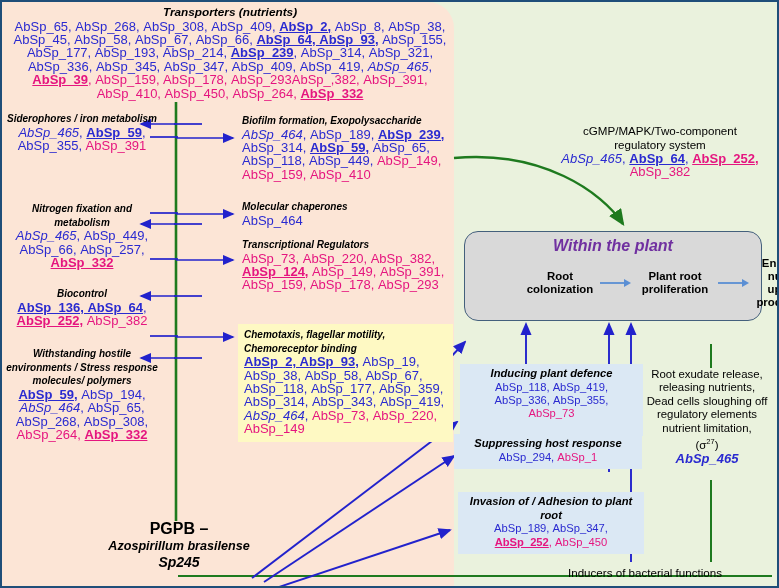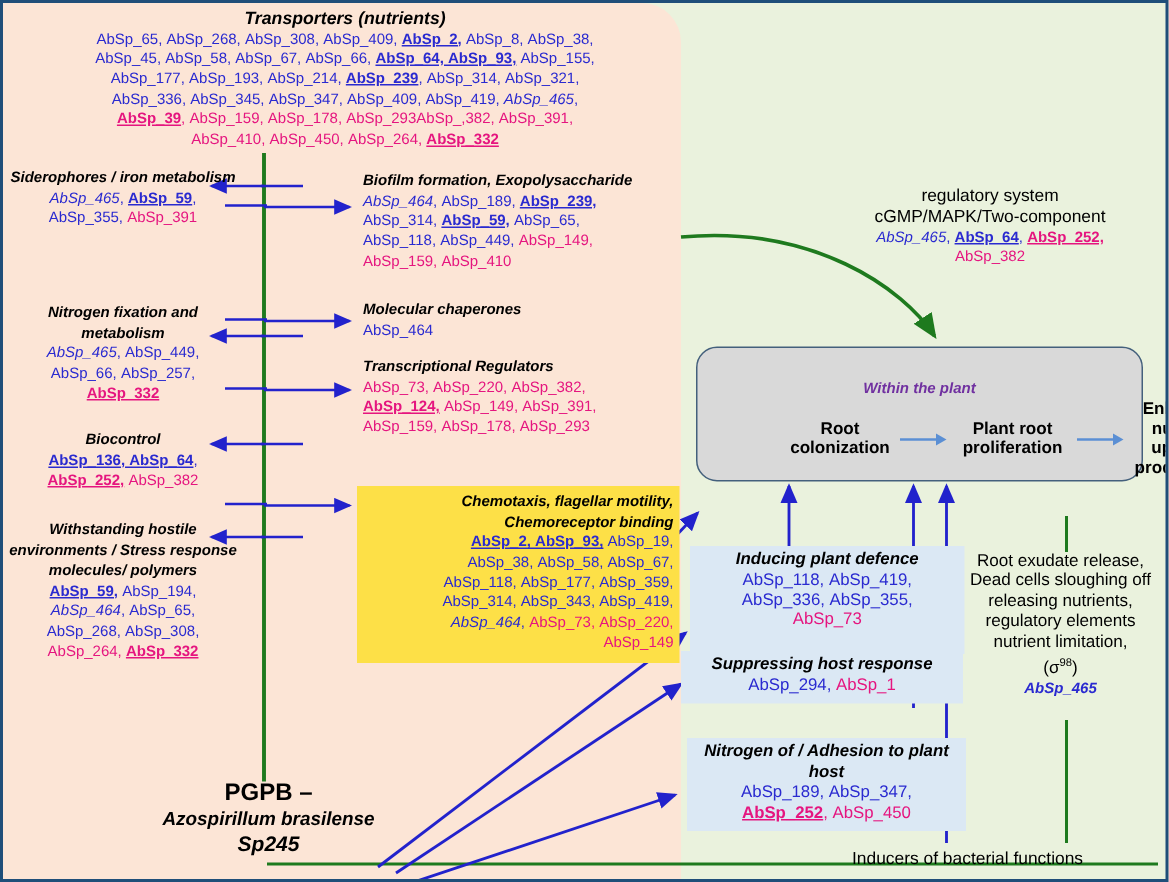--- a/index.html
+++ b/index.html
@@ -24,47 +24,47 @@
   }
   
   svg.lines{position:absolute;left:0;top:0;width:775px;height:584px;pointer-events:none;}
   
   .blk{position:absolute;}
   .hd{
     font-weight:bold;font-style:italic;color:#000;
     font-size:10px;line-height:13.6px;
   }
   .hd-reg{font-weight:bold;font-style:normal;color:#000;}
-  .gl{font-size:10px;line-height:13.4px;color:#2a2ad0;}
+  .gl{font-size:13px;line-height:13.4px;color:#2a2ad0;}
   .c-blue{color:#2a2ad0;}
   .c-pink{color:#e5157f;}
   .u{text-decoration:underline;font-weight:bold;}
   .it{font-style:italic;}
 
   
   #transporters{left:8px;top:4px;width:440px;text-align:center;}
   #transporters .hd{font-size:11.8px;}
 
   
   .leftblk{width:152px;text-align:center;}
 
   
   .midblk{width:205px;text-align:left;}
 
   
-  .hl{background:#fde047;text-align:right;}
+  .hl{background:#fef9c3;}
 
   
   #plantbox{
     position:absolute;left:462px;top:229px;width:296px;height:88px;
     background:#d9d9d9;border:1.6px solid #44607c;border-radius:14px;
   }
   #plantbox .ttl{
     text-align:center;font-style:italic;font-weight:bold;color:#7030a0;
-    font-size:10px;margin-top:22px;
+    font-size:16px;margin-top:5px;
   }
   .pb-row{display:flex;align-items:center;justify-content:space-between;
      padding:0 10px;margin-top:2px;}
   .pb-cell{font-weight:bold;font-size:11.4px;line-height:13px;text-align:center;color:#000;}
   .pb-arrow{flex:0 0 34px;display:flex;align-items:center;justify-content:center;}
 
   
   .rbox{position:absolute;background:#dbe8f4;}
   .rbox .hd{font-size:11.2px;}
   .rbox .gl{font-size:11.2px;}
@@ -224,22 +224,22 @@
         <div><span class="c-blue u">AbSp_2,&nbsp;AbSp_93,</span><span class="c-blue">&nbsp;AbSp_19,</span></div>
         <div><span class="c-blue">AbSp_38,&nbsp;AbSp_58,&nbsp;AbSp_67,</span></div>
         <div><span class="c-blue">AbSp_118,&nbsp;AbSp_177,&nbsp;AbSp_359,</span></div>
         <div><span class="c-blue">AbSp_314,&nbsp;AbSp_343,&nbsp;AbSp_419,</span></div>
         <div><span class="c-blue it">AbSp_464</span><span class="c-blue">,&nbsp;</span><span class="c-pink">AbSp_73,&nbsp;AbSp_220,</span></div>
         <div><span class="c-pink">AbSp_149</span></div>
       </div>
     </div>
 
   <div id="cgmp">
+    <div class="hd-reg">cGMP/MAPK/Two-component</div>
     <div class="hd-reg">regulatory system</div>
-    <div class="hd-reg">cGMP/MAPK/Two-component</div>
     <div class="gl" id="cgmp-genes">
         <div><span class="c-blue it">AbSp_465</span><span class="c-blue">,&nbsp;</span><span class="c-blue u">AbSp_64</span><span class="c-blue">,&nbsp;</span><span class="c-pink u">AbSp_252,</span></div>
         <div><span class="c-pink">AbSp_382</span></div>
       </div>
   </div>
 
   <div id="plantbox">
     <div class="ttl">Within the plant</div>
     <div class="pb-row">
       <div class="pb-cell" style="flex:0 0 78px;margin-left:46px;">Root colonization</div>
@@ -268,37 +268,37 @@
         <div><span class="c-pink">AbSp_73</span></div>
       </div>
     </div>
   <div class="rbox" style="left:452px;top:432px;width:180px;padding:3px 4px 5px 4px;text-align:center;">
       <div class="hd">Suppressing host response</div>
       <div class="gl">
         <div><span class="c-blue">AbSp_294,&nbsp;</span><span class="c-pink">AbSp_1</span></div>
       </div>
     </div>
   <div class="rbox" style="left:456px;top:490px;width:178px;padding:3px 4px 5px 4px;text-align:center;">
-      <div class="hd">Nitrogen of / Adhesion to plant host</div>
+      <div class="hd">Invasion of / Adhesion to plant root</div>
       <div class="gl">
         <div><span class="c-blue">AbSp_189,&nbsp;AbSp_347,</span></div>
         <div><span class="c-pink u">AbSp_252</span><span class="c-pink">,&nbsp;AbSp_450</span></div>
       </div>
     </div>
 
   <div id="exudate">
     <div class="hd-reg" id="exudate-lines">
         <div>Root exudate release,</div>
+        <div>releasing nutrients,</div>
         <div>Dead cells sloughing off</div>
-        <div>releasing nutrients,</div>
         <div>regulatory elements</div>
         <div>nutrient limitation,</div>
       </div>
     <div class="hd-reg">
-      <span>(σ</span><sup>98</sup><span>)</span>
+      <span>(σ</span><sup>27</sup><span>)</span>
     </div>
     <div class="gl it c-blue" style="font-weight:bold;">AbSp_465</div>
   </div>
 
   <div id="pgpb">
     <div class="hd-reg" style="font-weight:bold;">PGPB –</div>
     <div class="hd" style="font-size:12.6px;">Azospirillum brasilense</div>
     <div class="hd" style="font-size:14px;">Sp245</div>
   </div>
 

